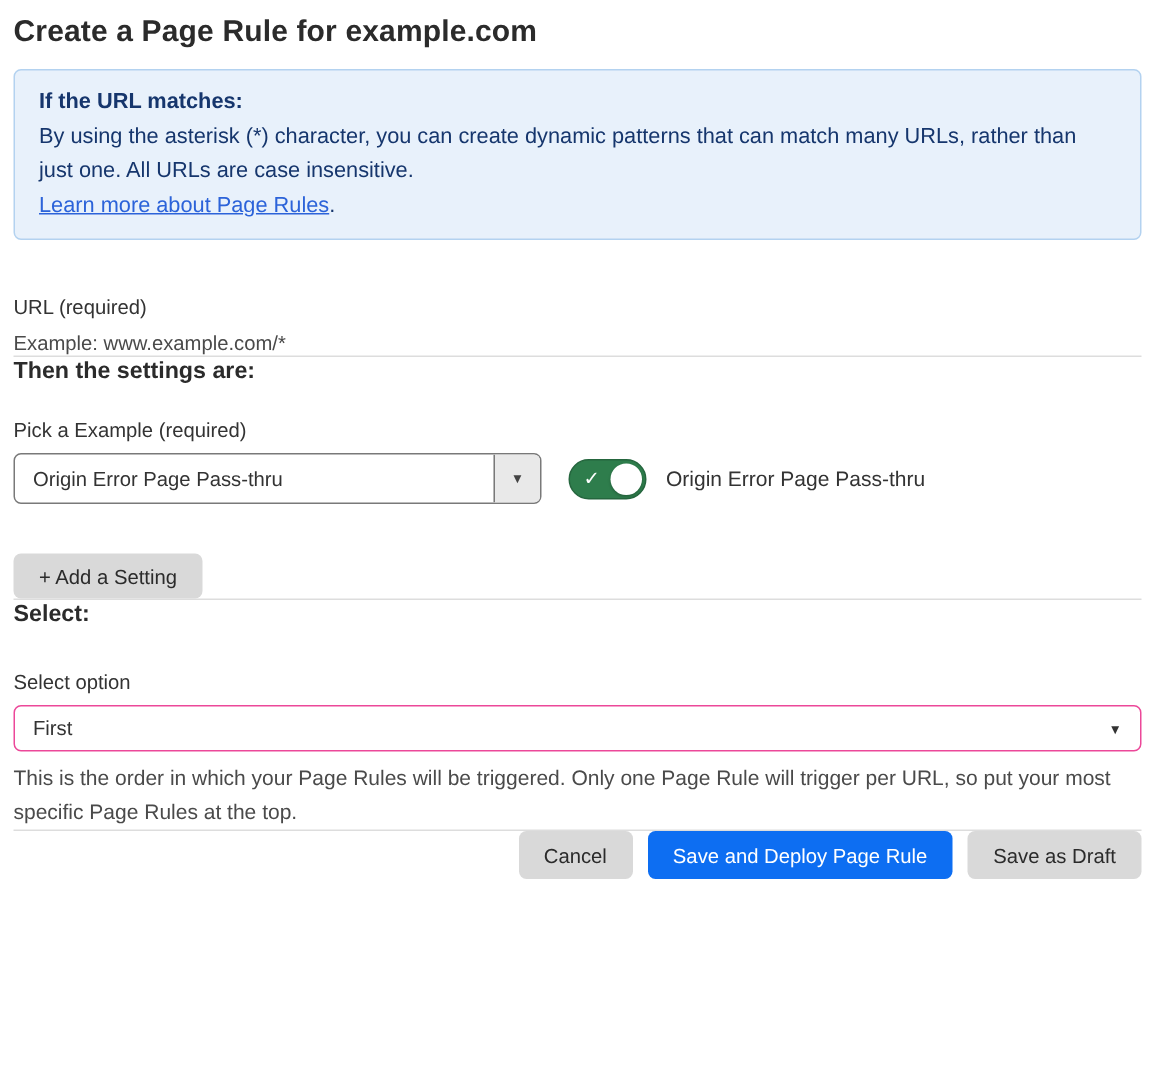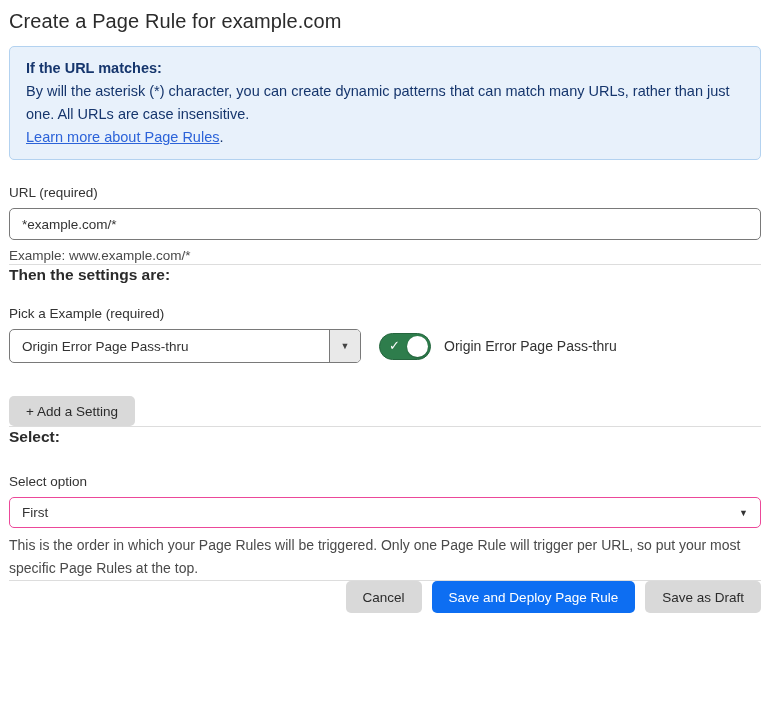--- a/index.html
+++ b/index.html
@@ -8,36 +8,36 @@
     width: 770px;
     height: 710px;
     font-family: "Liberation Sans", sans-serif;
     color: #333333;
     overflow: hidden;
   }
   .container { padding: 8px 9px 13px 9px; }
 
   .page-title {
     font-size: 20px;
-    font-weight: 400;
+    font-weight: 700;
     color: #2b2b2b;
     line-height: 26px;
     margin-bottom: 12px;
     letter-spacing: 0.1px;
   }
 
   .info-box {
     background: #e8f1fb;
     border: 1px solid #b3d2f0;
     border-radius: 5px;
     padding: 10px 16px;
     color: #16366d;
     font-size: 14.5px;
     line-height: 23px;
-    margin-bottom: 24px;
+    margin-bottom: 36px;
   }
   .info-box .info-heading {
     font-weight: 700;
     font-size: 14.5px;
     color: #16366d;
   }
   .info-box a.info-link {
     color: #2c63d9;
     text-decoration: underline;
     cursor: pointer;
@@ -220,26 +220,25 @@
 </style>
 </head>
 <body>
 
 <div class="container">
 
   <h1 class="page-title">Create a Page Rule for example.com</h1>
 
   <div class="info-box">
     <div class="info-heading">If the URL matches:</div>
-    <div class="info-body">By will the asterisk (*) character, you can create dynamic patterns that can match many URLs, rather than just one. All URLs are case insensitive.</div>
+    <div class="info-body">By using the asterisk (*) character, you can create dynamic patterns that can match many URLs, rather than just one. All URLs are case insensitive.</div>
     <div><a class="info-link">Learn more about Page Rules</a><span>.</span></div>
   </div>
 
   <div class="field-label">URL (required)</div>
-  <input class="text-input" type="text" value="*example.com/*" style="">
   <div class="helper-text">Example: www.example.com/*</div>
 
   <hr class="divider hr-1">
 
   <h2 class="section-heading heading-settings">Then the settings are:</h2>
 
   <div class="field-label">Pick a Example (required)</div>
 
   <div class="setting-row">
     <div class="dropdown">

